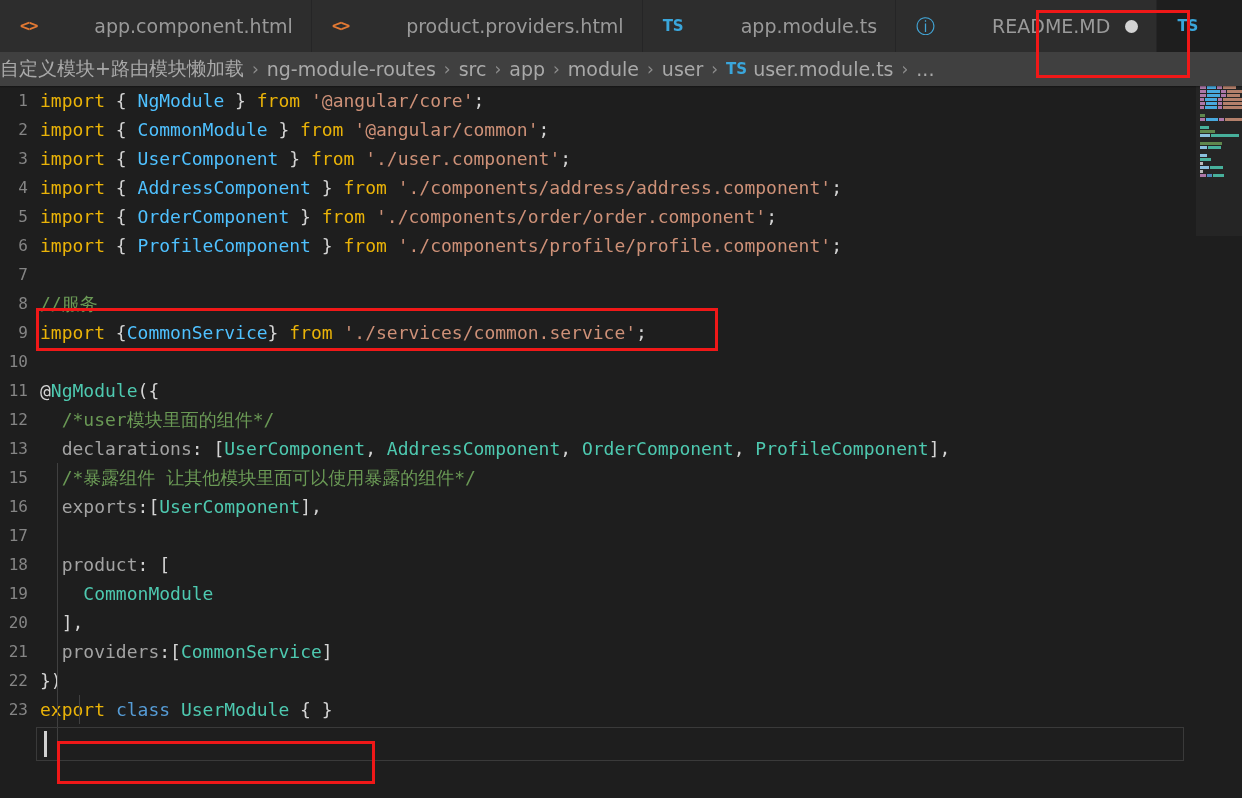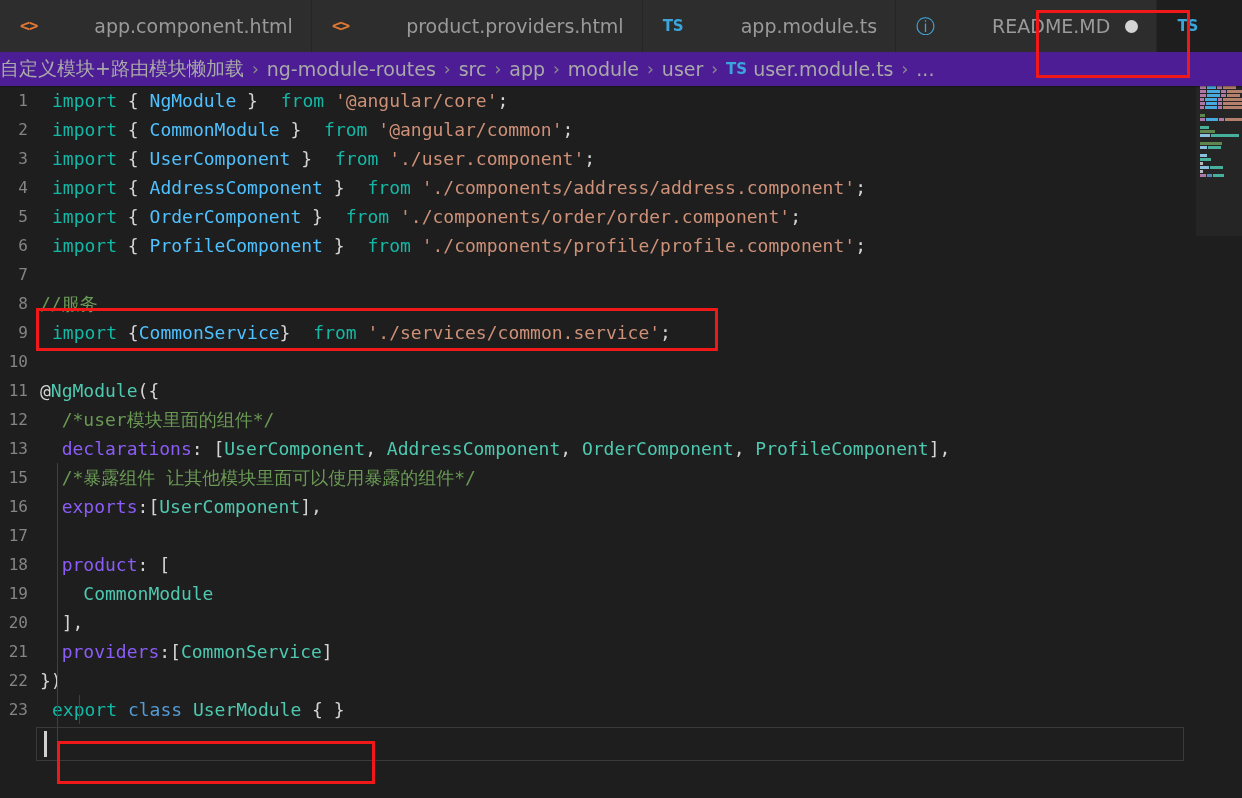--- a/index.html
+++ b/index.html
@@ -54,21 +54,21 @@
     position:absolute;
     left:1036px; top:10px; width:154px; height:68px;
     border:3px solid #f01818;
     pointer-events:none;
     z-index:40;
   }
 
   
   .breadcrumb {
     position:absolute; top:52px; left:0; width:1242px; height:34px;
-    background:#4c1d95;
+    background:#404040;
     display:flex; align-items:center;
     color:#a9a9a9; font-size:19px;
     padding-left:0px; gap:0px;
     overflow:hidden; white-space:nowrap;
   }
   .crumb { color:#a9a9a9; }
   .crumb-sep { color:#8c8c8c; padding:0 8px; font-size:17px; }
   .crumb-ts { color:#3aa6db; font-weight:700; font-size:15px; padding-right:6px; }
 
   
@@ -93,28 +93,28 @@
     font-family:"DejaVu Sans Mono","Liberation Mono",monospace;
   }
   .ltext {
     margin-left:40px; white-space:pre;
   }
   .indent-guide {
     position:absolute; width:1px; background:#404040; top:0; height:29px;
   }
 
   
-  .kw   { color:#14b8a6;margin-left:12px; }       
+  .kw   { color:#eab308; }       
   .kw2  { color:#569cd6; }       
   .typ  { color:#4ec9b0; }       
   .cls  { color:#4fc1ff; }       
   .str  { color:#ce9178; }       
   .pun  { color:#d4d4d4; }       
   .cmt  { color:#6a9955; }       
-  .prop { color:#8b5cf6; }       
+  .prop { color:#a3a3a3; }       
   .dec  { color:#4ec9b0; }       
 
   
   .annot {
     position:absolute; border:3px solid #f01818; z-index:30; pointer-events:none;
   }
   #annot-import { left:36px; top:222px; width:682px; height:43px; }
   #annot-prov   { left:57px; top:655px; width:318px; height:43px; }
 
   

